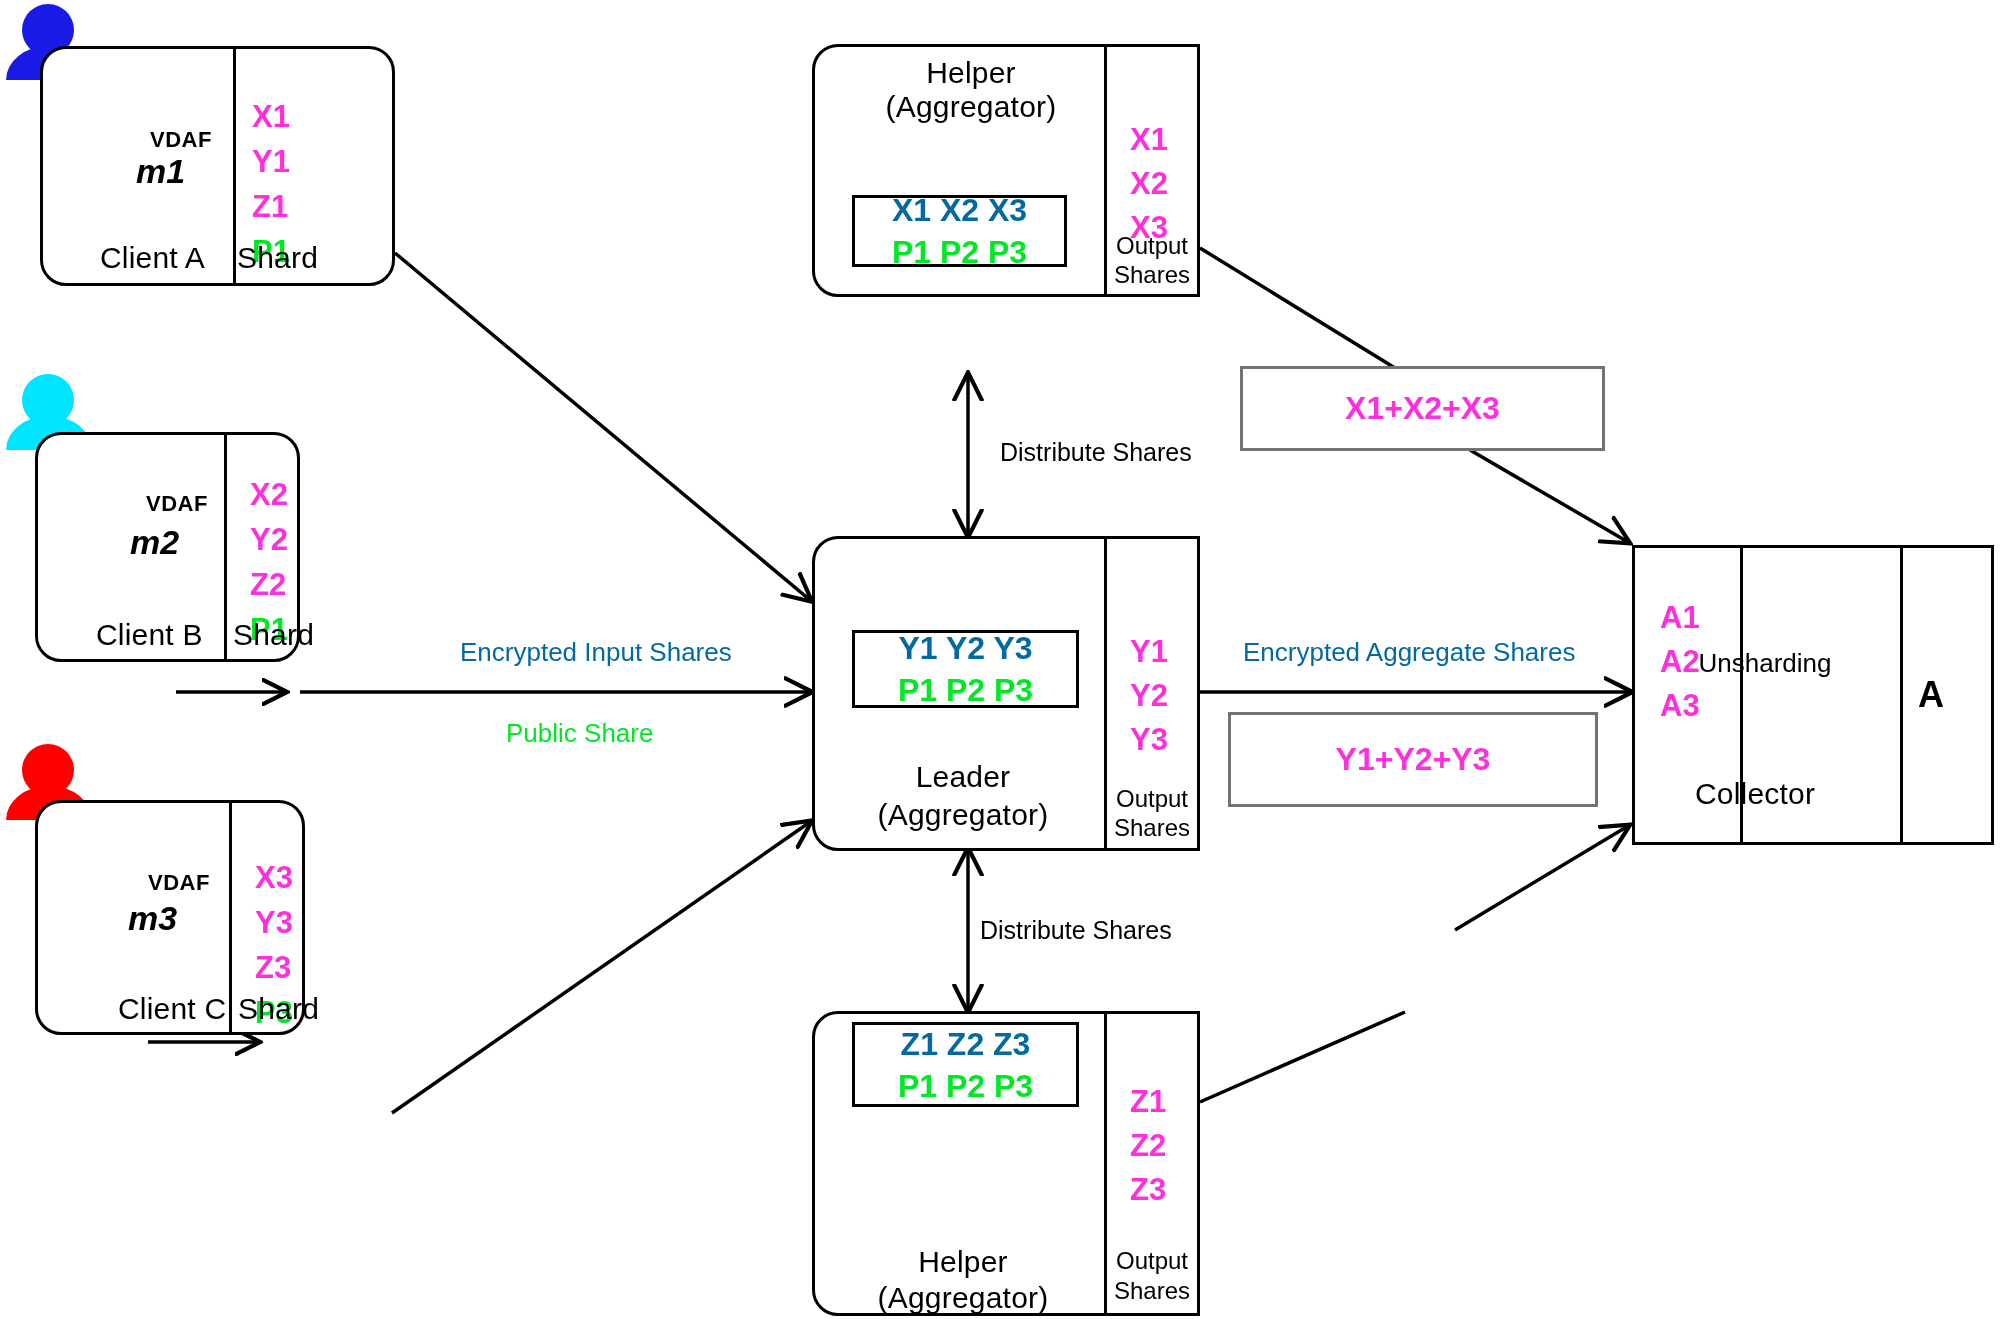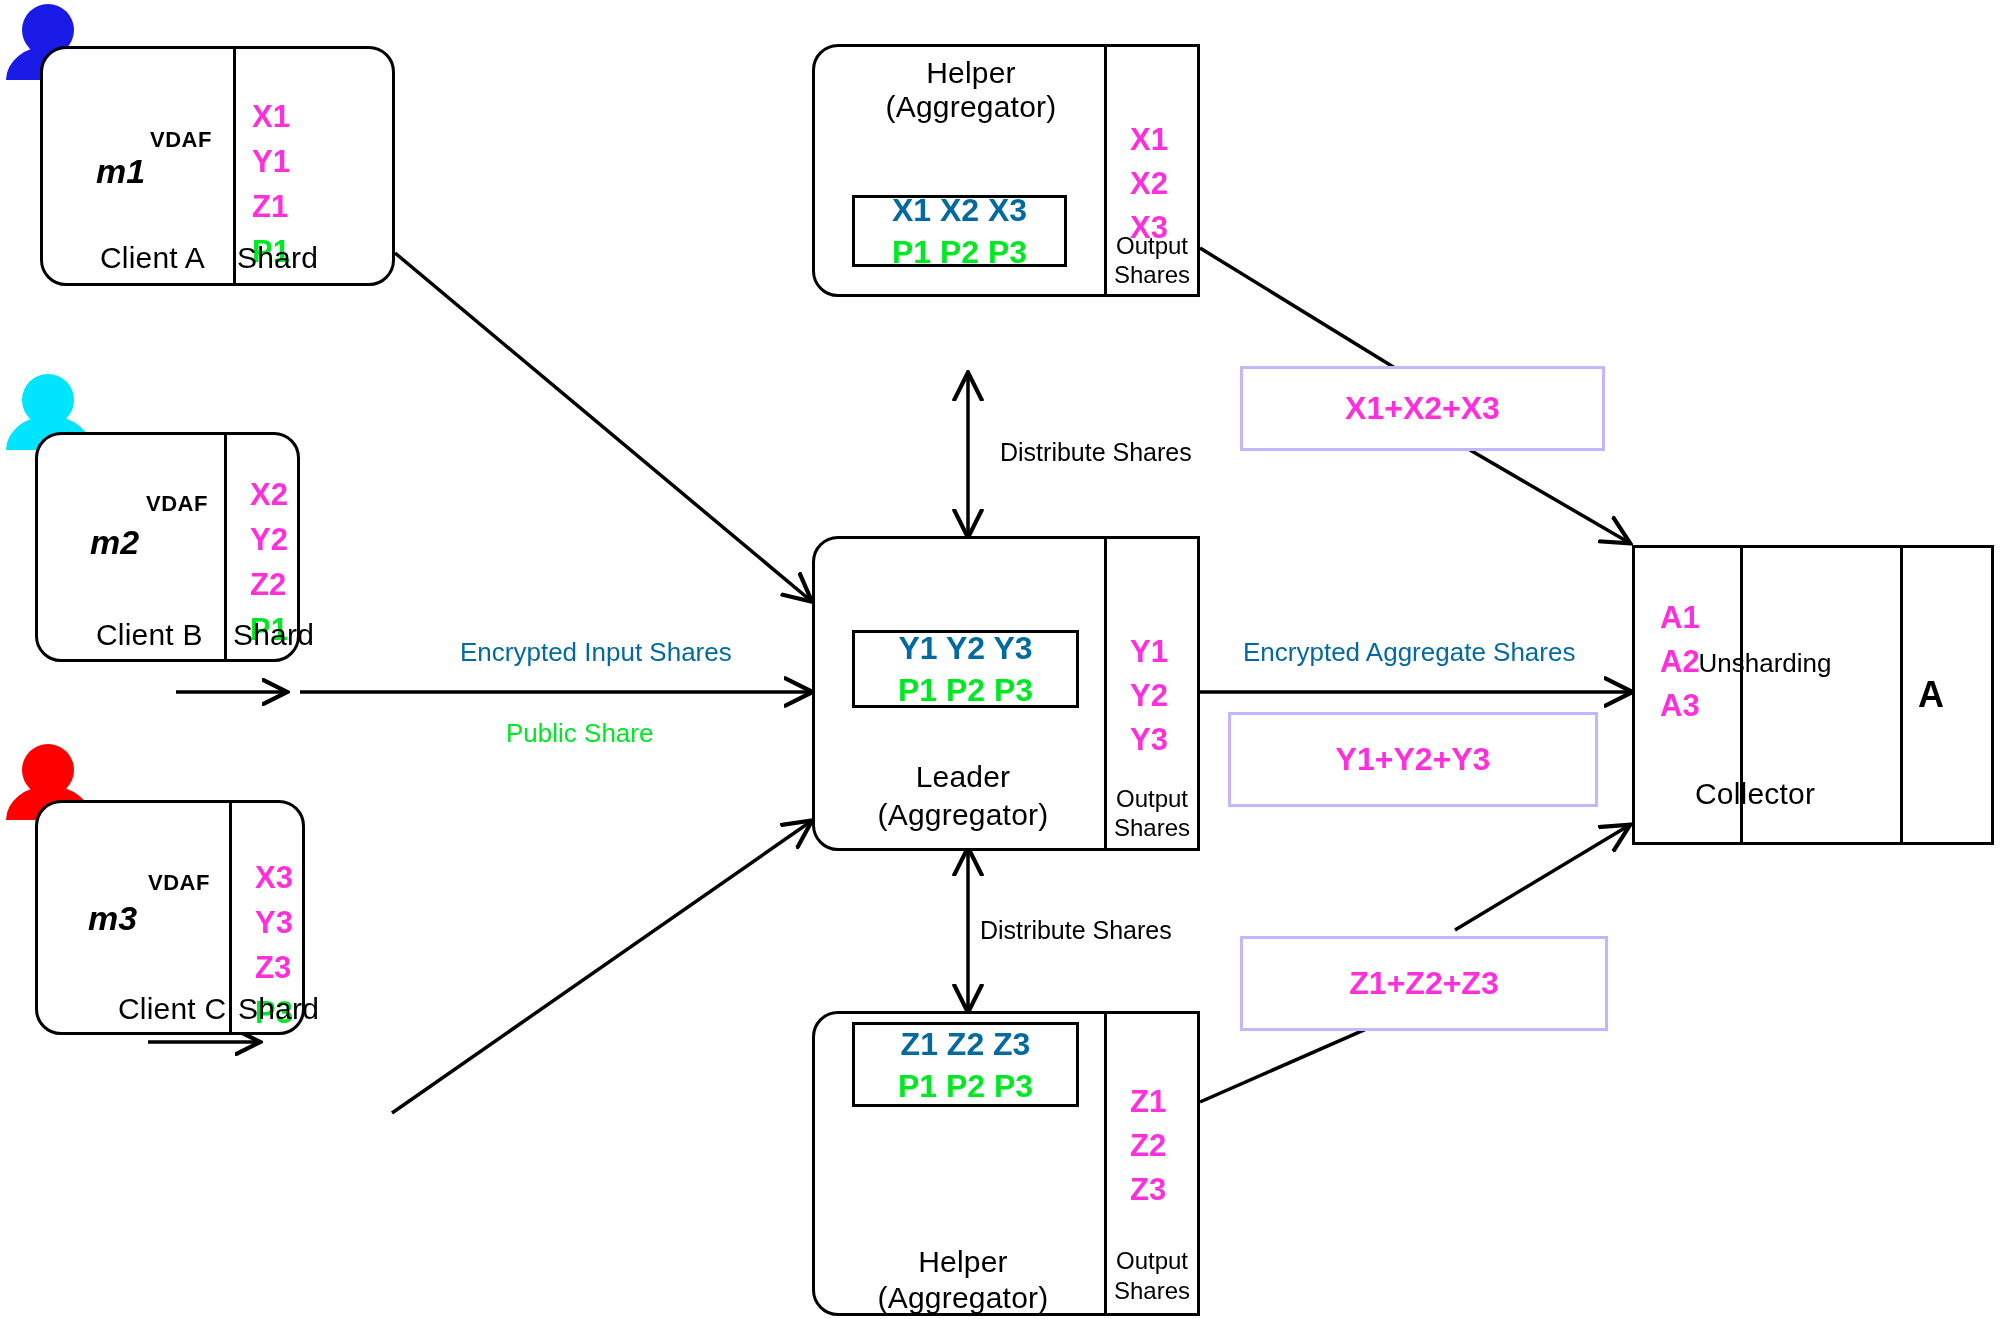--- a/index.html
+++ b/index.html
@@ -77,41 +77,42 @@
     flex-direction: column;
     align-items: center;
     justify-content: center;
     font-size: 32px;
     font-weight: bold;
     line-height: 42px;
   }
   .sumbox {
     position: absolute;
     box-sizing: border-box;
-    border: 3px solid #c4b5fd;
+    border: 3px solid #737373;
     background: #fff;
     display: flex;
     align-items: center;
     justify-content: center;
     font-size: 32px;
     font-weight: bold;
     color: #ff2fdc;
   }
 
   .vdaf {
     position: absolute;
     font-size: 22px;
     font-weight: bold;
     letter-spacing: .5px;
   }
   .mlabel {
     position: absolute;
     font-size: 34px;
     font-style: italic;
     font-weight: 600;
+    margin-left: 40px;
   }
   .pipelabel {
     position: absolute;
     font-size: 26px;
     font-weight: normal;
     white-space: nowrap;
   }
   .distlabel {
     position: absolute;
     font-size: 25px;
@@ -294,21 +295,20 @@
     <div class="sharecol" style="left:1130px; top:1080px; line-height:44px;">
       <div>Z1</div>
       <div>Z2</div>
       <div>Z3</div>
     </div>
     <div class="lbl small lbl-c" style="left:1152px; top:1247px;">Output</div>
     <div class="lbl small lbl-c" style="left:1152px; top:1277px;">Shares</div>
 
     <div class="sumbox" style="left:1240px; top:366px; width:365px; height:85px;">X1+X2+X3</div>
     <div class="sumbox" style="left:1228px; top:712px; width:370px; height:95px;">Y1+Y2+Y3</div>
-    <div class="sumbox" style="left:1240px; top:936px; width:368px; height:95px;">Z1+Z2+Z3</div>
 
     <div class="box" style="left:1632px; top:545px; width:362px; height:115px; height:none;"></div>
     <div class="box" style="left:1632px; top:545px; width:362px; height:300px;">
       <div class="divider" style="left:105px;"></div>
       <div class="divider" style="left:265px;"></div>
     </div>
 
     <div class="sharecol" style="left:1660px; top:596px; line-height:44px;">
       <div>A1</div>
       <div>A2</div>

